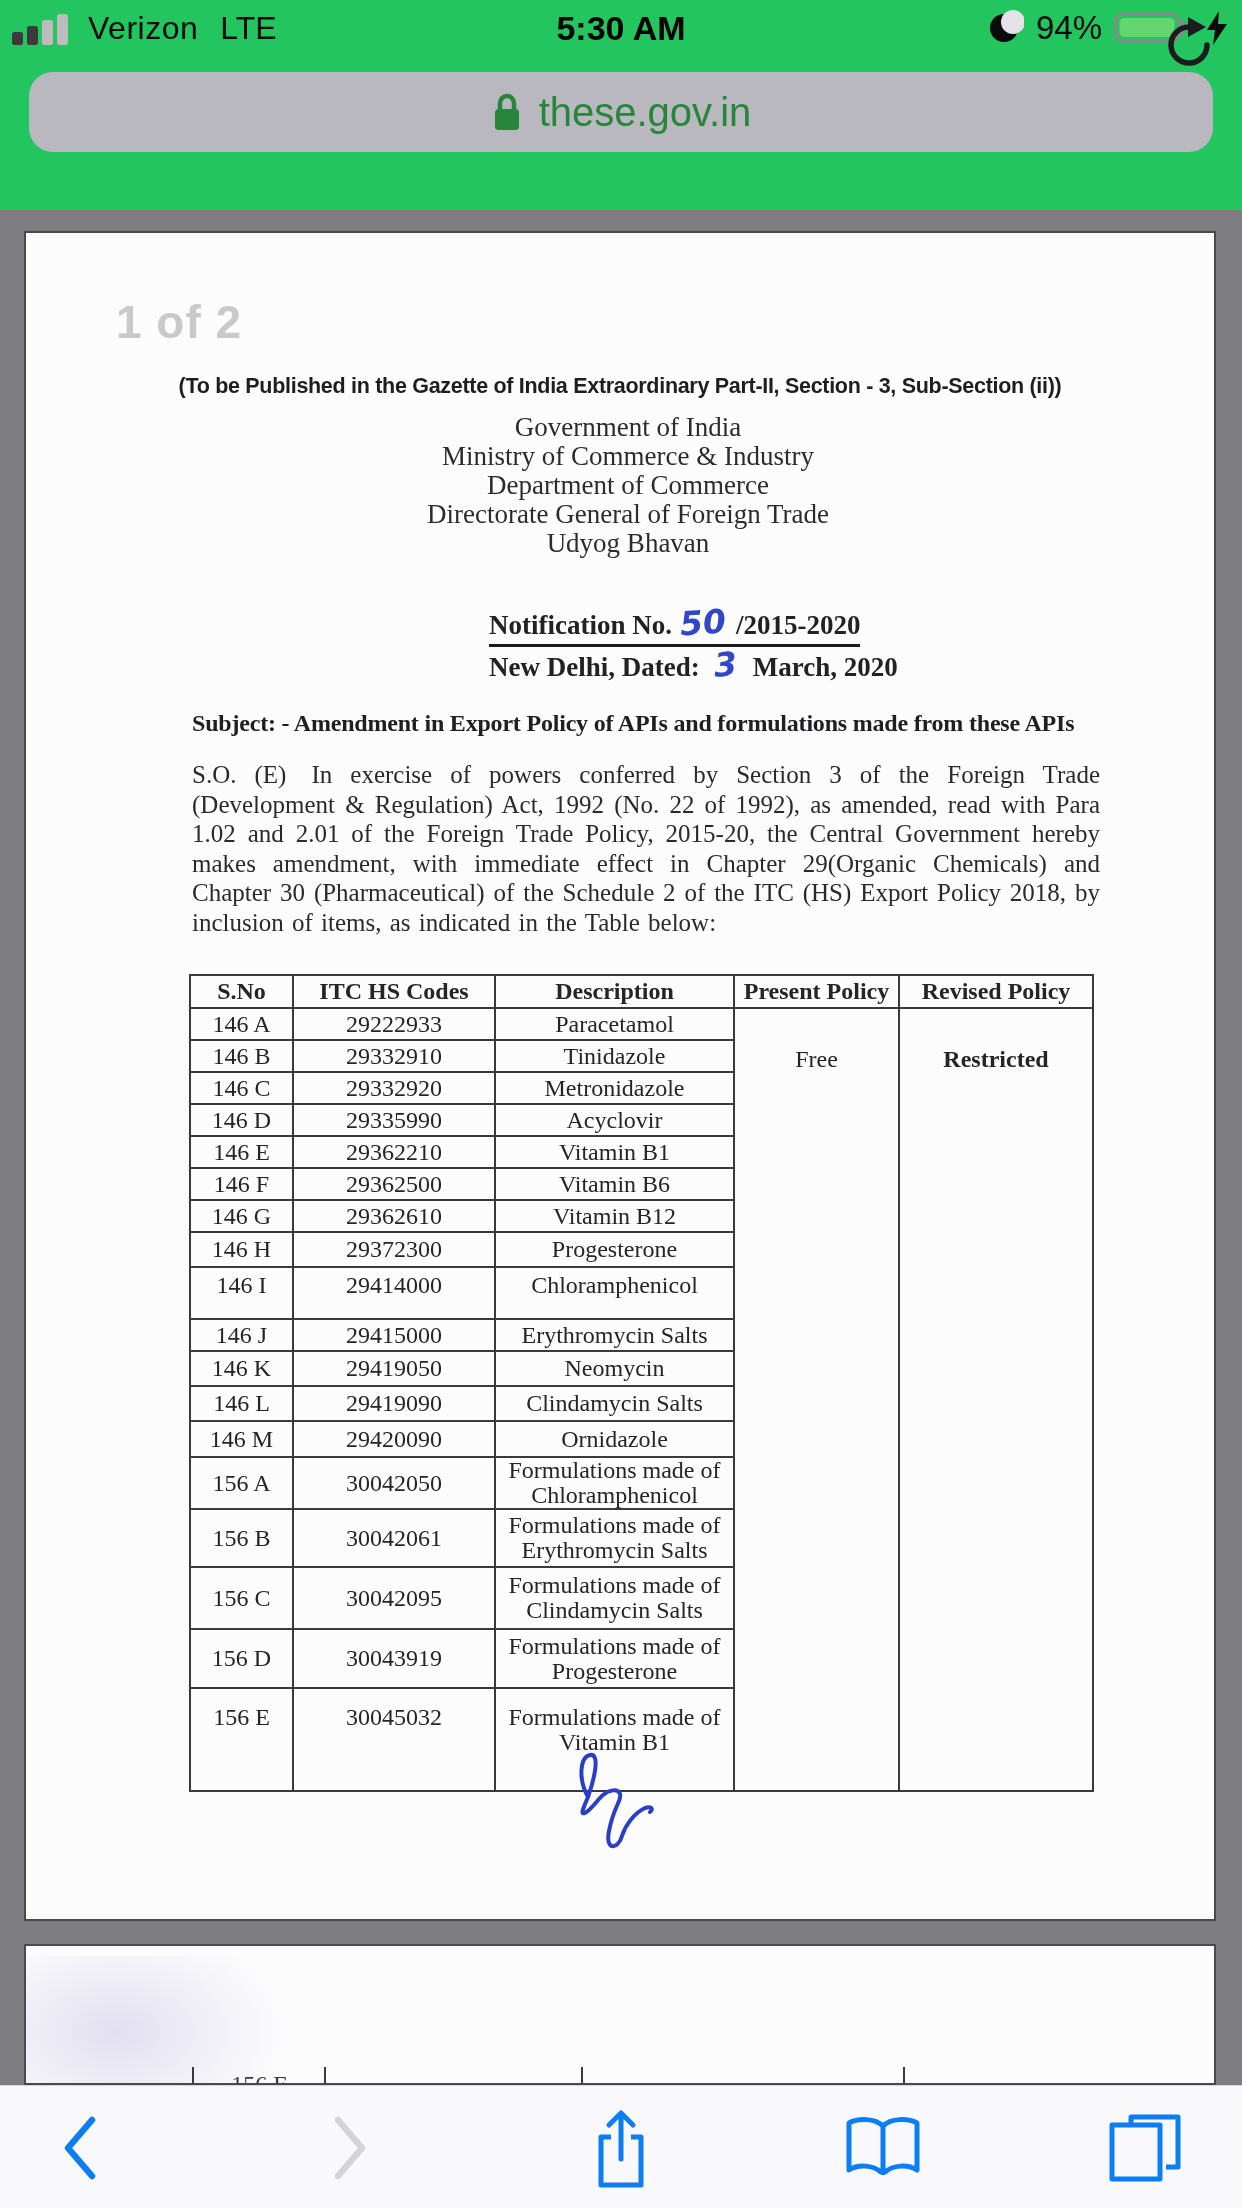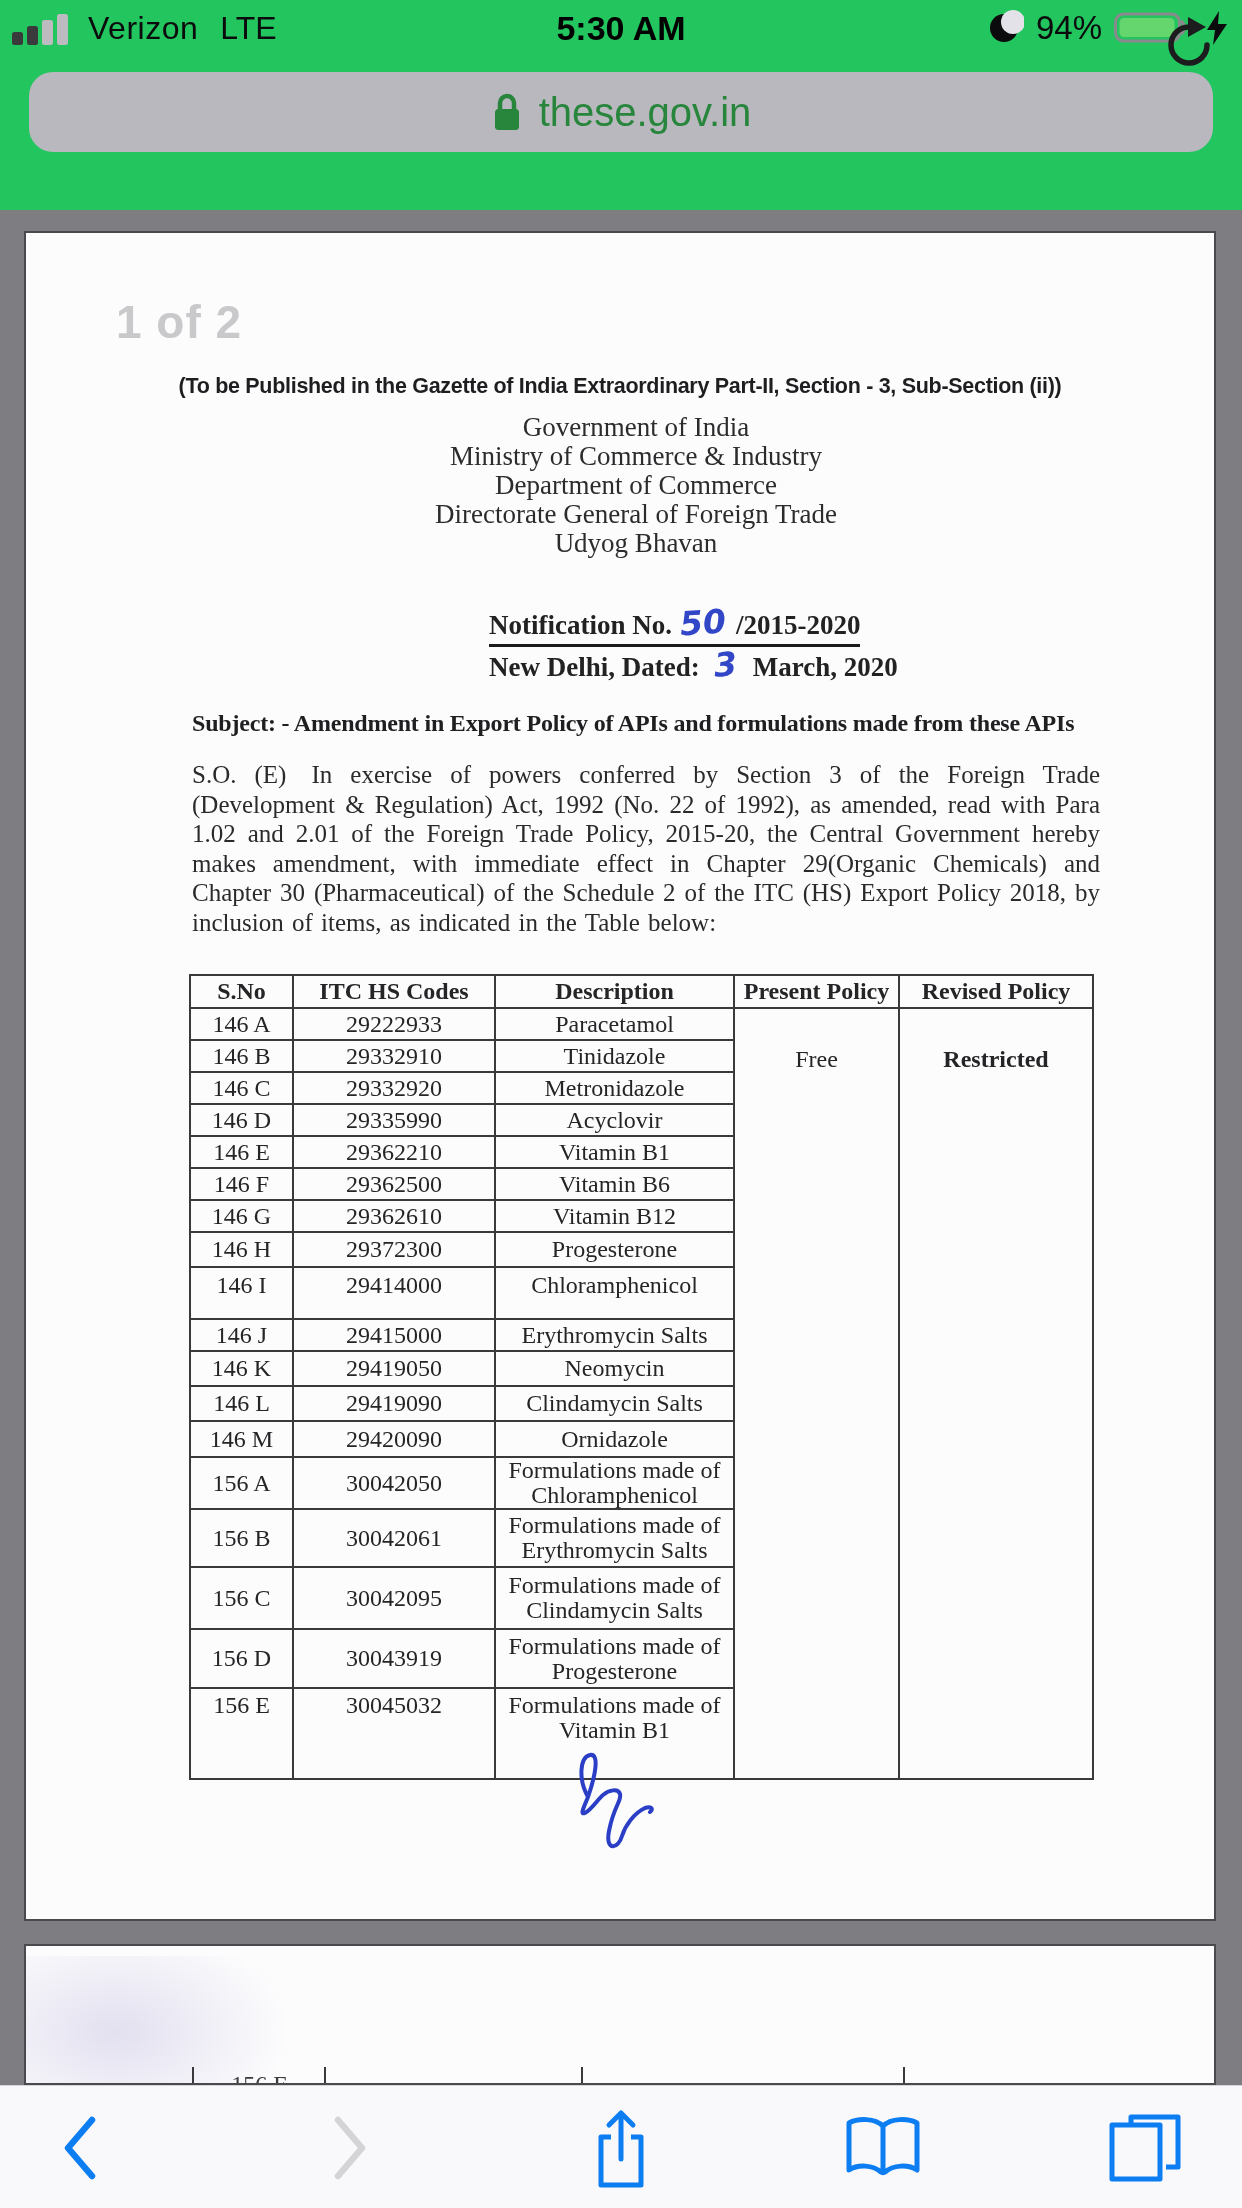--- a/index.html
+++ b/index.html
@@ -26,21 +26,21 @@
   .reload-btn{position:absolute;right:26px;top:14px;width:54px;height:54px;}
   
   .pdf-area{position:absolute;left:0;top:210px;width:1242px;height:1875px;background:#7e7d82;}
   .page{position:absolute;left:24px;width:1192px;background:#fcfcfd;border:2px solid #4a4a4e;box-sizing:border-box;}
   .page1{top:21px;height:1690px;}
   .page2{top:1734px;height:141px;overflow:hidden;}
   .page-indicator{position:absolute;left:90px;top:62px;font-size:46px;font-weight:bold;color:#c9c9cc;letter-spacing:1px;}
   .doc{color:#2c2c2e;}
   .gazette{position:absolute;left:0;top:141px;width:100%;text-align:center;
     font-size:21.5px;font-weight:bold;letter-spacing:-.3px;white-space:nowrap;color:#1e1e20;}
-  .gov-header{position:absolute;left:16px;top:180px;width:100%;text-align:center;
+  .gov-header{position:absolute;left:8px;top:180px;width:100%;text-align:center;
     font-family:"Liberation Serif","DejaVu Serif",serif;font-size:27px;line-height:29px;color:#2c2c2e;}
   .notif-block{position:absolute;left:463px;top:372px;font-family:"Liberation Serif","DejaVu Serif",serif;
     font-size:27px;font-weight:bold;color:#222;line-height:36px;}
   .notif-line1{display:inline-block;border-bottom:3px solid #1b1b1d;padding-bottom:1px;}
   .ink{font-family:"DejaVu Sans",sans-serif;font-style:italic;font-weight:bold;font-size:33px;
     color:#3246c8;display:inline-block;transform:rotate(-4deg);}
   .ink-no{margin:0 10px 0 8px;}
   .ink-day{margin:0 16px 0 14px;}
   .subject{position:absolute;left:166px;top:477px;white-space:nowrap;
     font-family:"Liberation Serif","DejaVu Serif",serif;font-size:24px;font-weight:bold;letter-spacing:-.2px;color:#1f1f21;}
@@ -55,21 +55,21 @@
   .policy-table tbody tr:nth-child(-n+7) td{height:30px;}
   .policy-table tbody tr:nth-child(8) td{height:33px;}
   .policy-table tbody tr:nth-child(9) td{height:45px;vertical-align:top;padding-top:5px;}
   .policy-table tbody tr:nth-child(10) td{height:30px;}
   .policy-table tbody tr:nth-child(11) td,.policy-table tbody tr:nth-child(12) td{height:33px;}
   .policy-table tbody tr:nth-child(13) td{height:34px;}
   .policy-table tbody tr:nth-child(14) td{height:50px;border-radius:23px;}
   .policy-table tbody tr:nth-child(15) td{height:56px;}
   .policy-table tbody tr:nth-child(16) td{height:60px;}
   .policy-table tbody tr:nth-child(17) td{height:57px;}
-  .policy-table tbody tr:nth-child(18) td{height:85px;vertical-align:top;padding-top:4px;text-align:center;}
+  .policy-table tbody tr:nth-child(18) td{height:85px;vertical-align:top;padding-top:16px;text-align:center;}
   .policy-table td.c-pol{vertical-align:top;padding-top:38px;height:auto;}
   .policy-table td.c-rev{font-weight:bold;border-radius:15px;}
   .signature{position:absolute;left:516px;top:1512px;}
   
   .smudge{position:absolute;left:-30px;top:10px;width:300px;height:190px;
     background:radial-gradient(ellipse at 40% 40%, rgba(185,178,218,.38), rgba(185,178,218,0) 68%);}
   .partial-row{position:absolute;left:166px;bottom:-18px;height:34px;display:flex;
     font-family:"Liberation Serif","DejaVu Serif",serif;font-size:24px;color:#3a3a3c;}
   .partial-row .pcell{border-left:2px solid #3a3a3c;height:34px;display:flex;align-items:flex-start;justify-content:center;padding-top:4px;}
   

